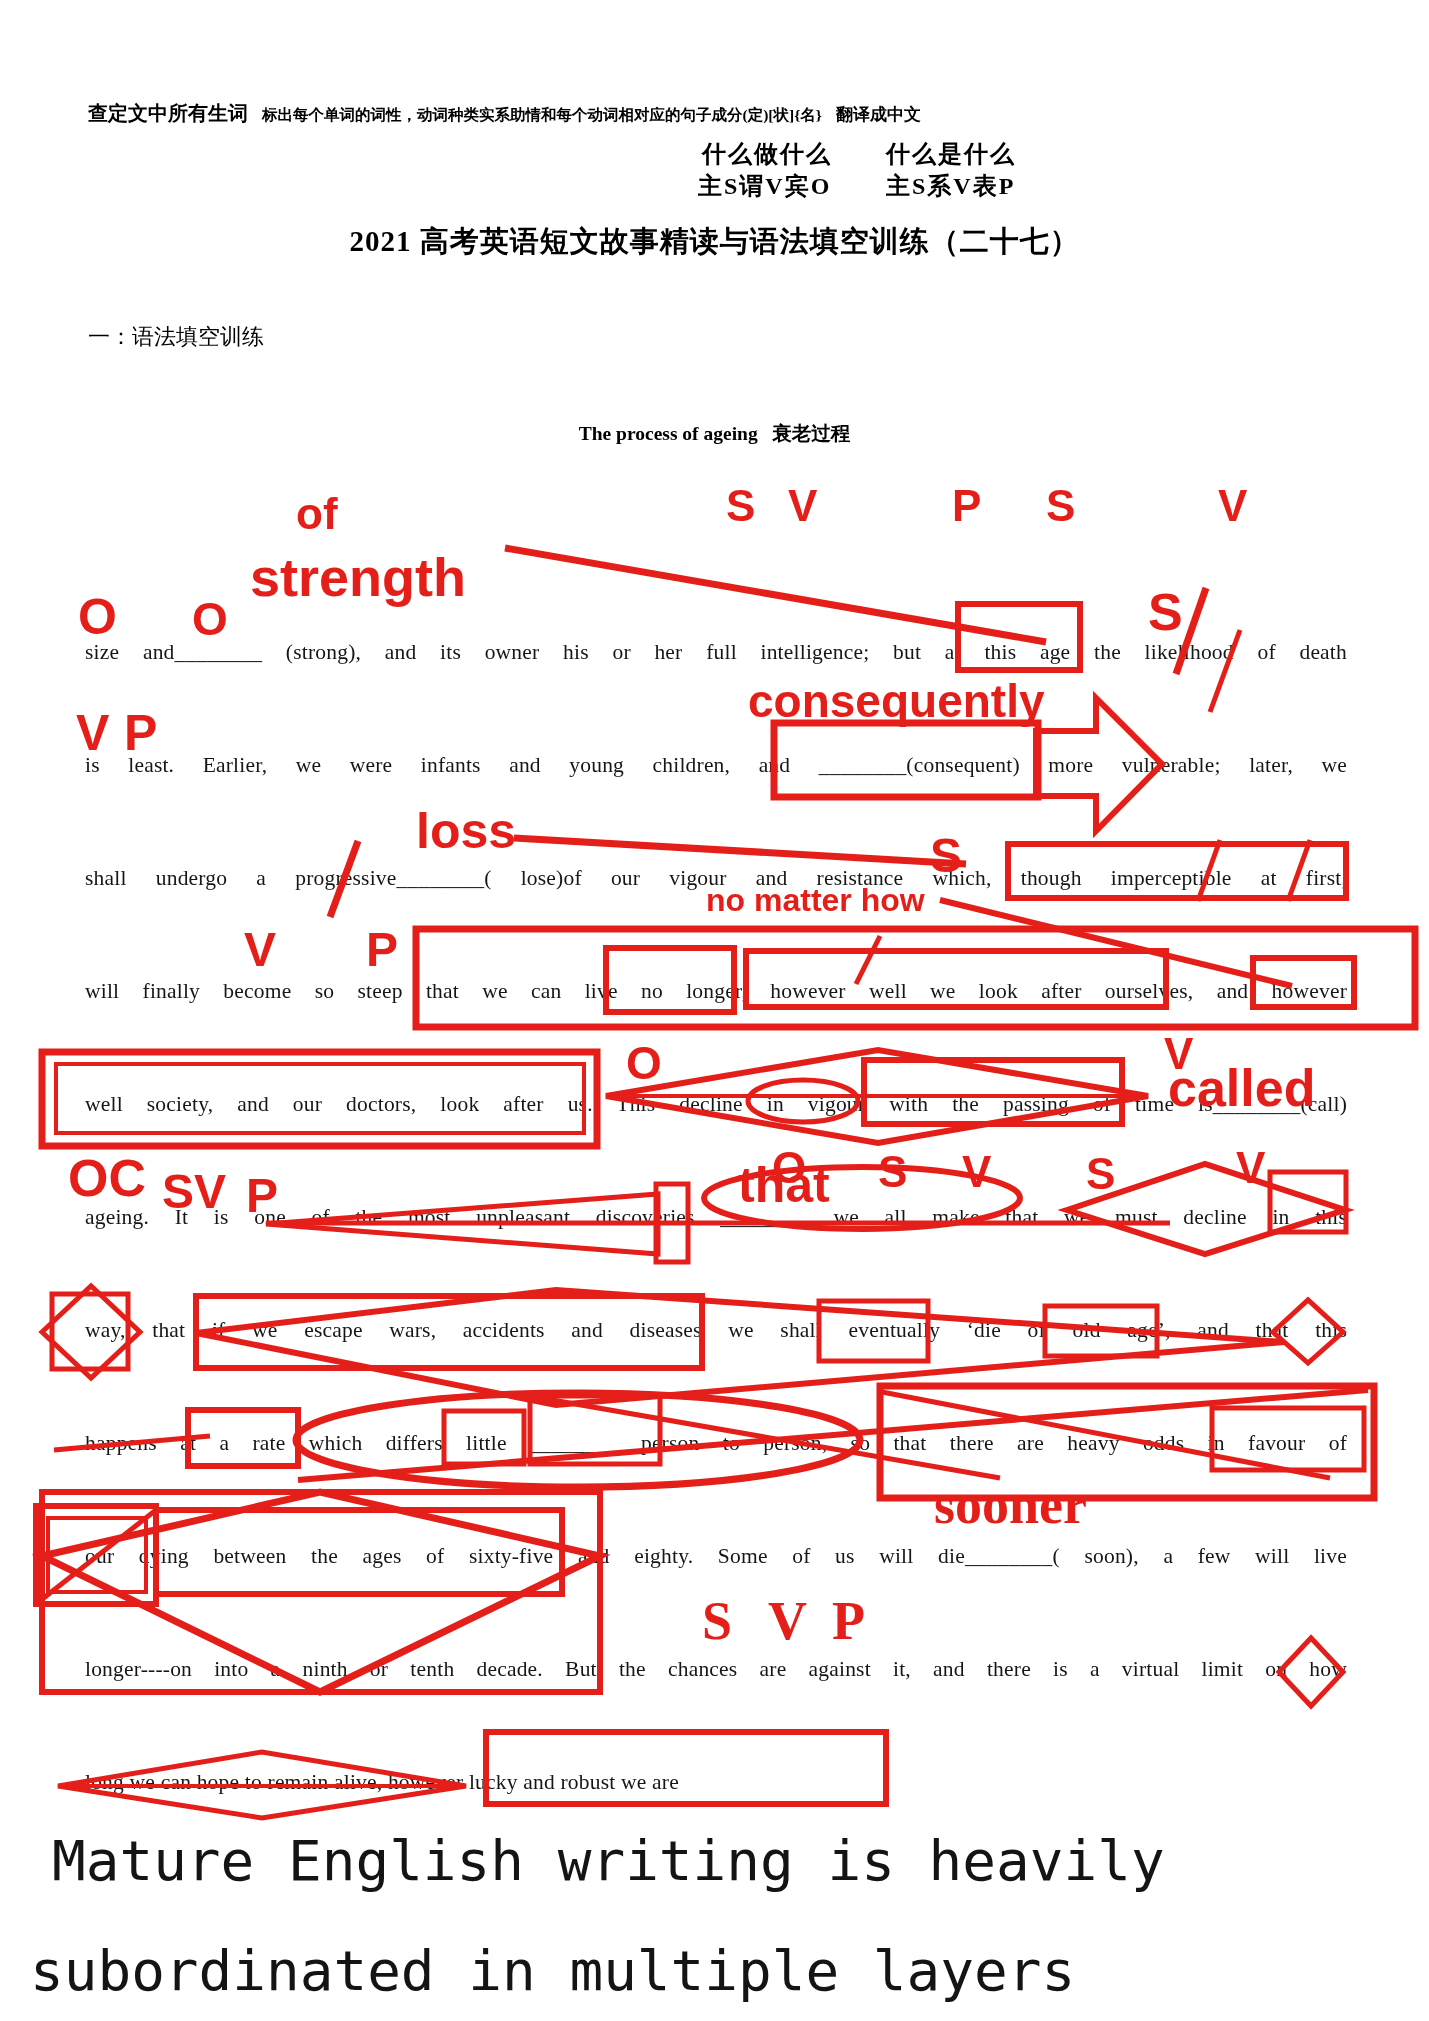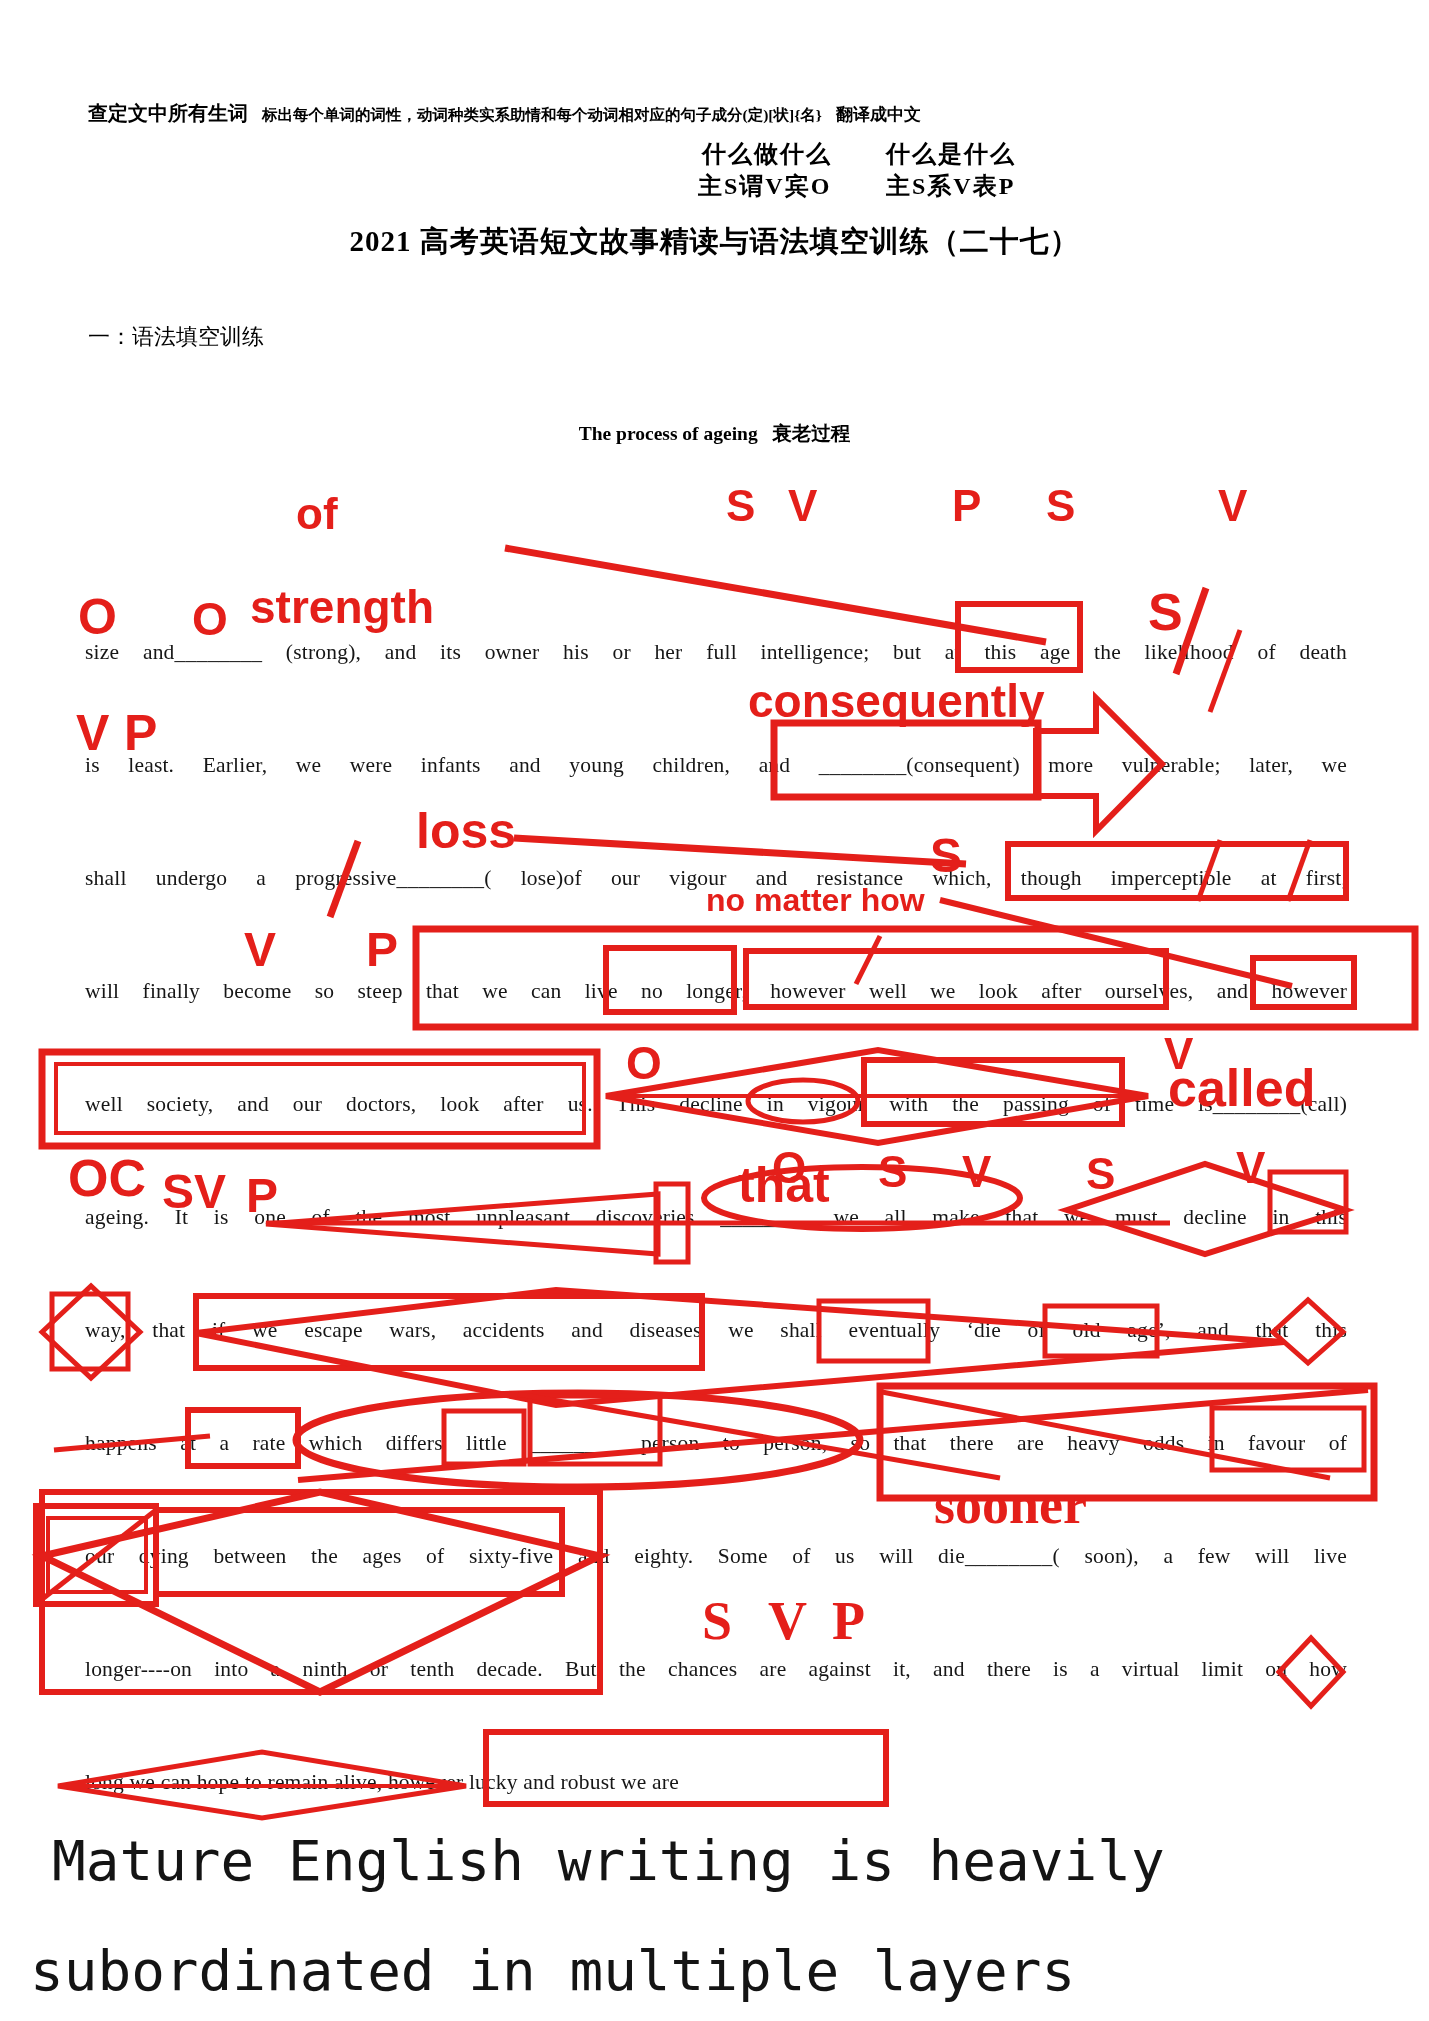--- a/index.html
+++ b/index.html
@@ -166,21 +166,21 @@
 
   <div id="labels">
       <span class="rlabel sans" style="left: 296px; top: 492px; font-size: 44px;">of</span>
       <span class="rlabel sans" style="left: 726px; top: 484px; font-size: 44px;">S</span>
       <span class="rlabel sans" style="left: 788px; top: 484px; font-size: 44px;">V</span>
       <span class="rlabel sans" style="left: 952px; top: 484px; font-size: 44px;">P</span>
       <span class="rlabel sans" style="left: 1046px; top: 484px; font-size: 44px;">S</span>
       <span class="rlabel sans" style="left: 1218px; top: 484px; font-size: 44px;">V</span>
       <span class="rlabel sans" style="left: 78px; top: 592px; font-size: 50px;">O</span>
       <span class="rlabel sans" style="left: 192px; top: 596px; font-size: 46px;">O</span>
-      <span class="rlabel sans" style="left: 250px; top: 584px; font-size: 46px;">strength</span>
+      <span class="rlabel sans" style="left: 250px; top: 550px; font-size: 54px;">strength</span>
       <span class="rlabel sans" style="left: 1148px; top: 586px; font-size: 52px;">S</span>
       <span class="rlabel sans" style="left: 76px; top: 708px; font-size: 50px;">V</span>
       <span class="rlabel sans" style="left: 124px; top: 708px; font-size: 50px;">P</span>
       <span class="rlabel sans" style="left: 748px; top: 678px; font-size: 46px;">consequently</span>
       <span class="rlabel sans" style="left: 416px; top: 806px; font-size: 50px;">loss</span>
       <span class="rlabel sans" style="left: 930px; top: 832px; font-size: 48px;">S</span>
       <span class="rlabel sans" style="left: 706px; top: 884px; font-size: 32px;">no matter how</span>
       <span class="rlabel sans" style="left: 244px; top: 926px; font-size: 48px;">V</span>
       <span class="rlabel sans" style="left: 366px; top: 926px; font-size: 48px;">P</span>
       <span class="rlabel sans" style="left: 626px; top: 1040px; font-size: 46px;">O</span>

